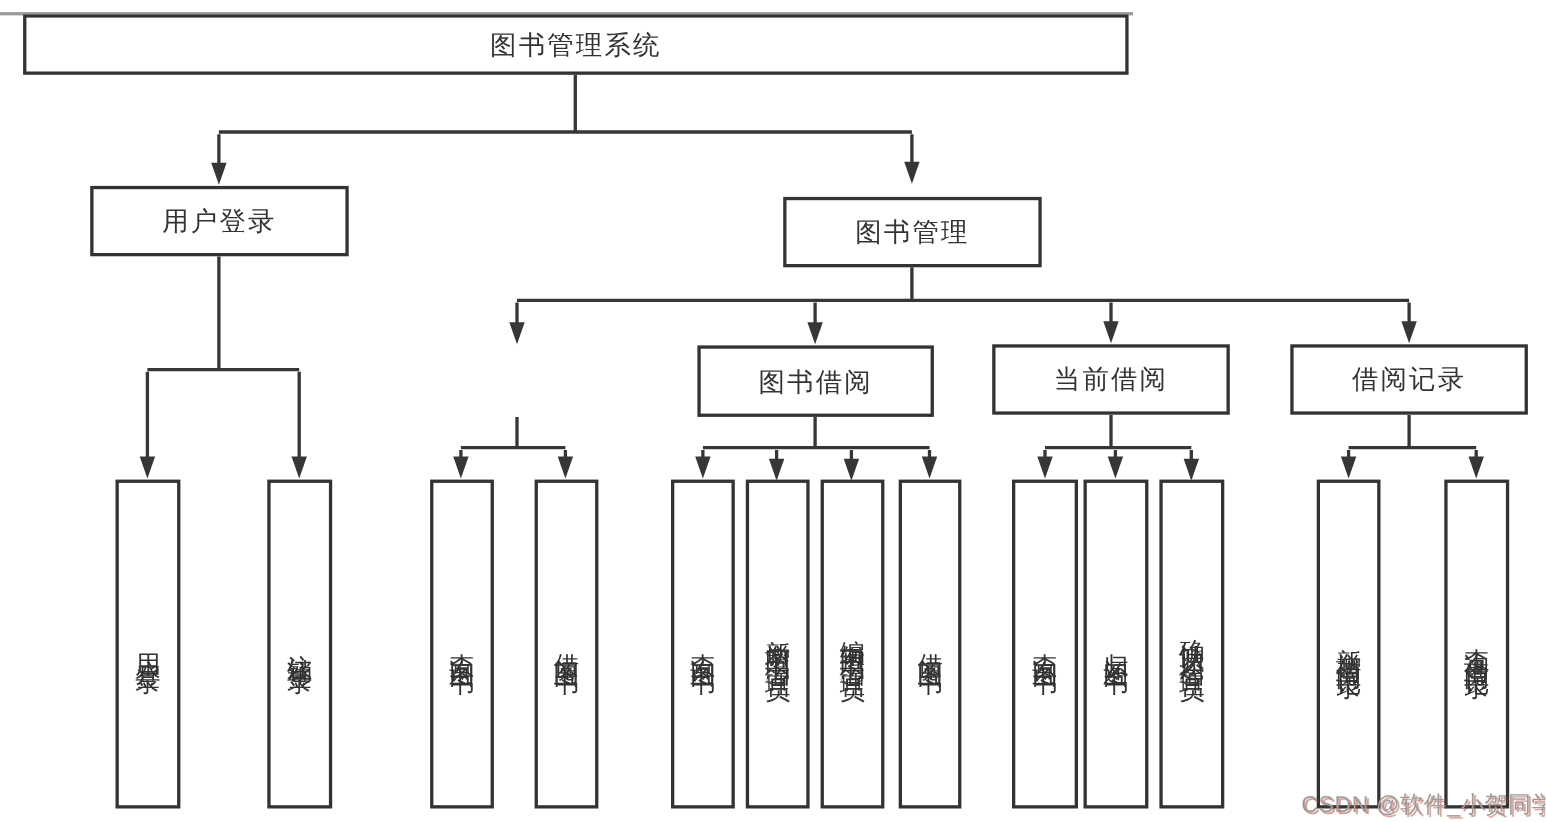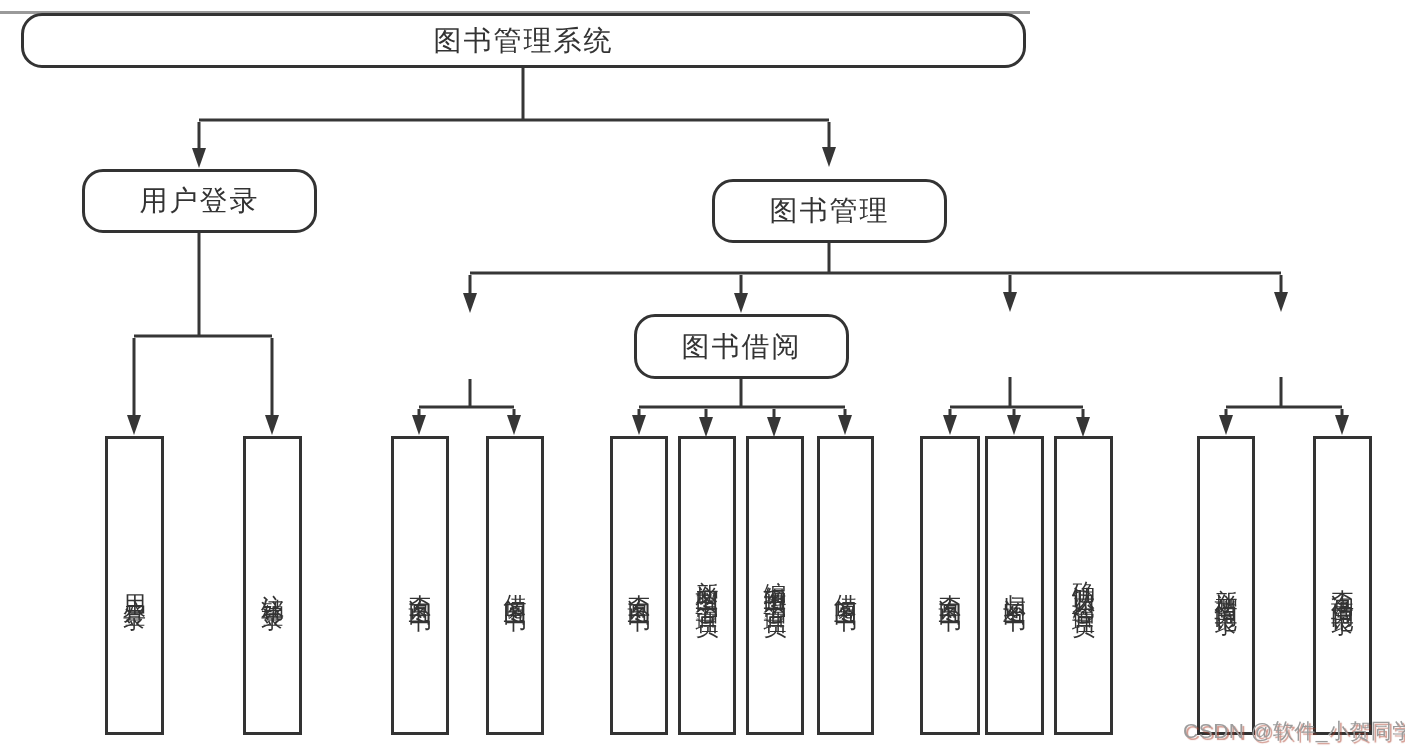--- a/index.html
+++ b/index.html
@@ -15,24 +15,23 @@
     position:absolute;
     box-sizing:border-box;
     background:#ffffff;
     border:3px solid #333333;
     display:flex;
     align-items:center;
     justify-content:center;
     z-index:2;
   }
   .hbox{
-    font-size:28px;
+    font-size:24px;
     letter-spacing:2px;
     white-space:nowrap;
-    border-radius:21px;
   }
   .vbox span{
     writing-mode:vertical-rl;
     text-orientation:mixed;
     font-size:23px;
     letter-spacing:5px;
     line-height:1;
     white-space:nowrap;
   }
   #connectors{
@@ -103,20 +102,26 @@
   <div class="box hbox" style="left:82px;top:169px;width:235px;height:64px;">
     <span>用户登录</span>
   </div>
   <div class="box hbox" style="left:712px;top:168px;width:235px;height:64px;margin-top:11px;">
     <span>图书管理</span>
   </div>
 
   <div class="box hbox" style="left:634px;top:314px;width:215px;height:65px;">
     <span>图书借阅</span>
   </div>
+  <div class="box hbox" style="left:902px;top:313px;width:216px;height:64px;">
+    <span>当前借阅</span>
+  </div>
+  <div class="box hbox" style="left:1173px;top:313px;width:216px;height:64px;">
+    <span>借阅记录</span>
+  </div>
 
   <div class="box vbox" style="left:105px;top:436px;width:59px;height:299px;">
     <span>用户登录</span>
   </div>
   <div class="box vbox" style="left:243px;top:436px;width:59px;height:299px;">
     <span>注销登录</span>
   </div>
 
   <div class="box vbox" style="left:391px;top:436px;width:58px;height:299px;">
     <span>查询图书</span>

